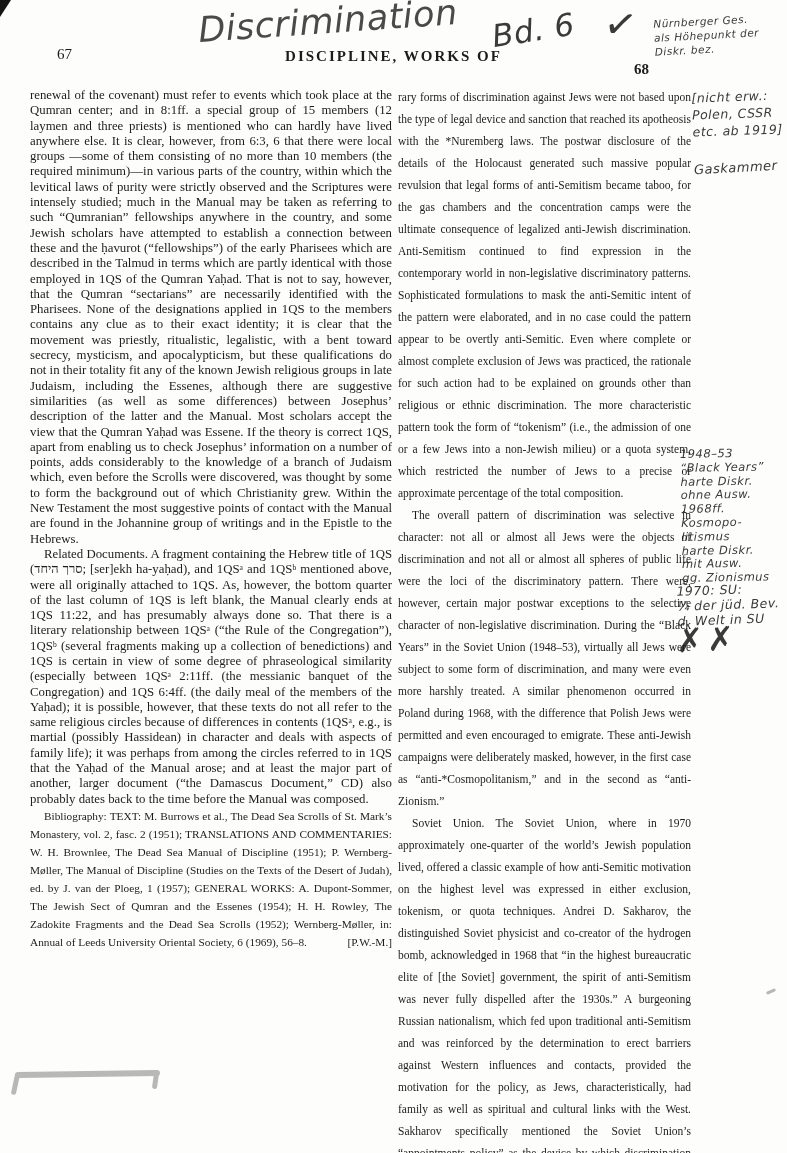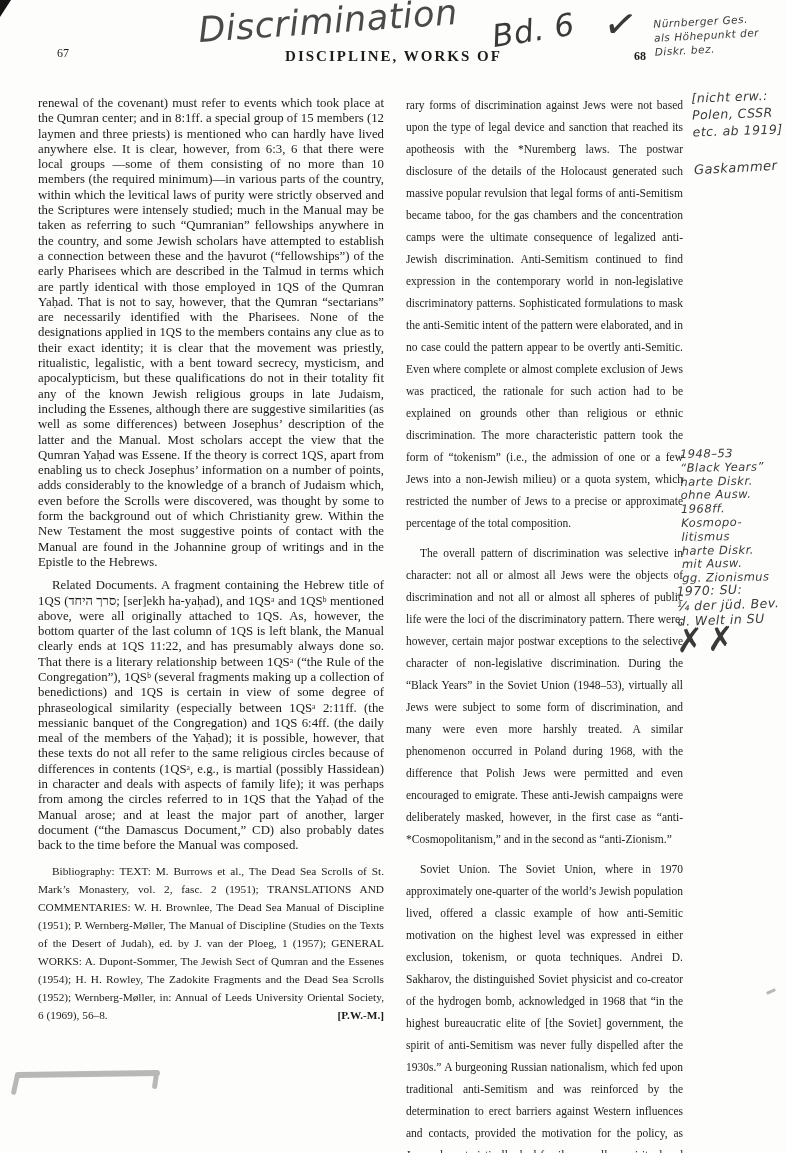--- a/index.html
+++ b/index.html
@@ -5,37 +5,37 @@
   html,body{margin:0;padding:0;background:#e8e8e4;}
   .page{
     position:relative;width:787px;height:1153px;margin:0 auto;
     background:#fdfdfb;overflow:hidden;
     font-family:"Liberation Serif","DejaVu Serif",serif;color:#1c1c1c;
   }
   .corner-artifact{
     position:absolute;left:0;top:0;width:11px;height:17px;background:#151515;
     clip-path:polygon(0 0,100% 0,0 100%);
   }
-  .pageno{position:absolute;font-size:12px;color:#1c1c1c;}
+  .pageno{position:absolute;font-size:15px;color:#1c1c1c;}
   .pageno-left{left:57px;top:46px;}
-  .pageno-right{left:634px;top:49px;font-weight:bold;}
+  .pageno-right{left:634px;top:61px;font-weight:bold;}
   .running-title{
     position:absolute;left:0;top:48px;width:100%;text-align:center;
     font-size:15px;letter-spacing:2px;font-weight:600;
   }
   
   .col{position:absolute;text-align:justify;}
   .col-left{left:30px;top:88px;width:362px;font-size:12.8px;line-height:15.3px;}
   .col-right{left:398px;top:86px;width:293px;font-size:11.5px;line-height:22px;}
-  .par{margin:8px;}
+  .par{margin:0;}
   .indent{text-indent:14px;}
   .noindent{text-indent:0;}
   .lead{font-weight:normal;}
   .bib{font-size:11.3px;line-height:18px;}
-  .sig{float:right;font-style:normal;font-weight:bold;}
+  .sig{float:right;font-style:normal;}
   .disc-entry{margin-top:13px;}
   
   .hw{
     position:absolute;font-family:"DejaVu Sans",sans-serif;font-style:italic;
     color:#3a3a3a;white-space:pre-line;line-height:1.22;letter-spacing:.5px;
   }
   .hw-title{left:198px;top:0px;font-size:35px;transform:rotate(-4deg);color:#4a4a4a;}
   .hw-volume{left:492px;top:12px;font-size:31px;transform:rotate(-9deg);}
   .hw-check{left:604px;top:0px;font-size:40px;transform:rotate(9deg);font-style:normal;}
   .hw-topright{left:654px;top:14px;font-size:10.5px;transform:rotate(-3deg);line-height:1.35;}

